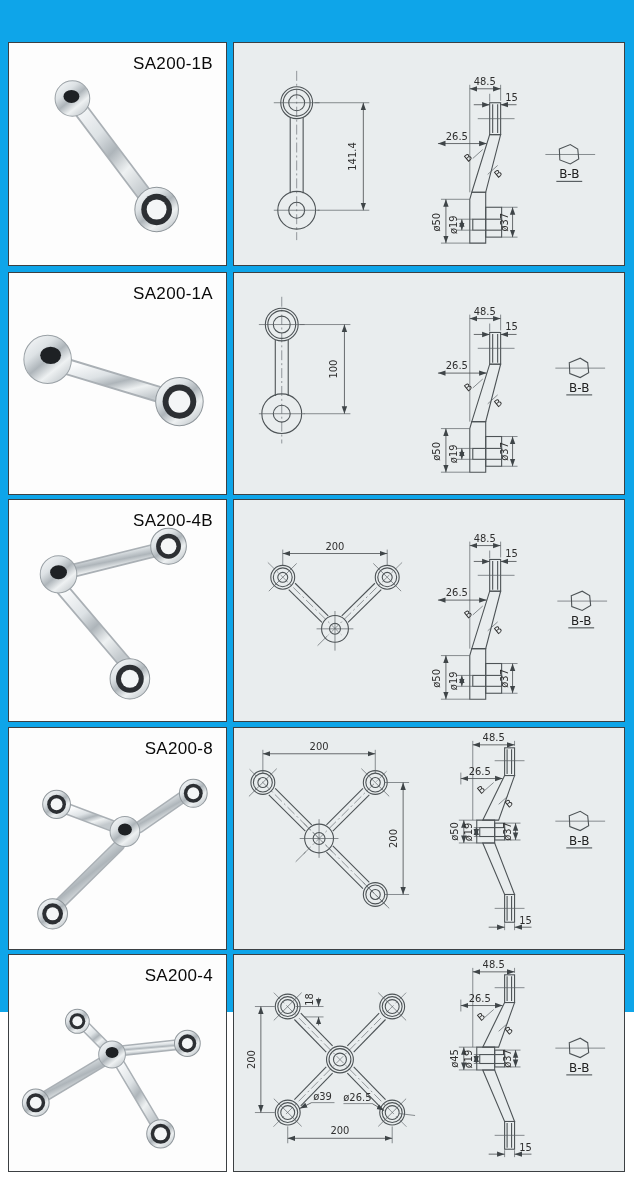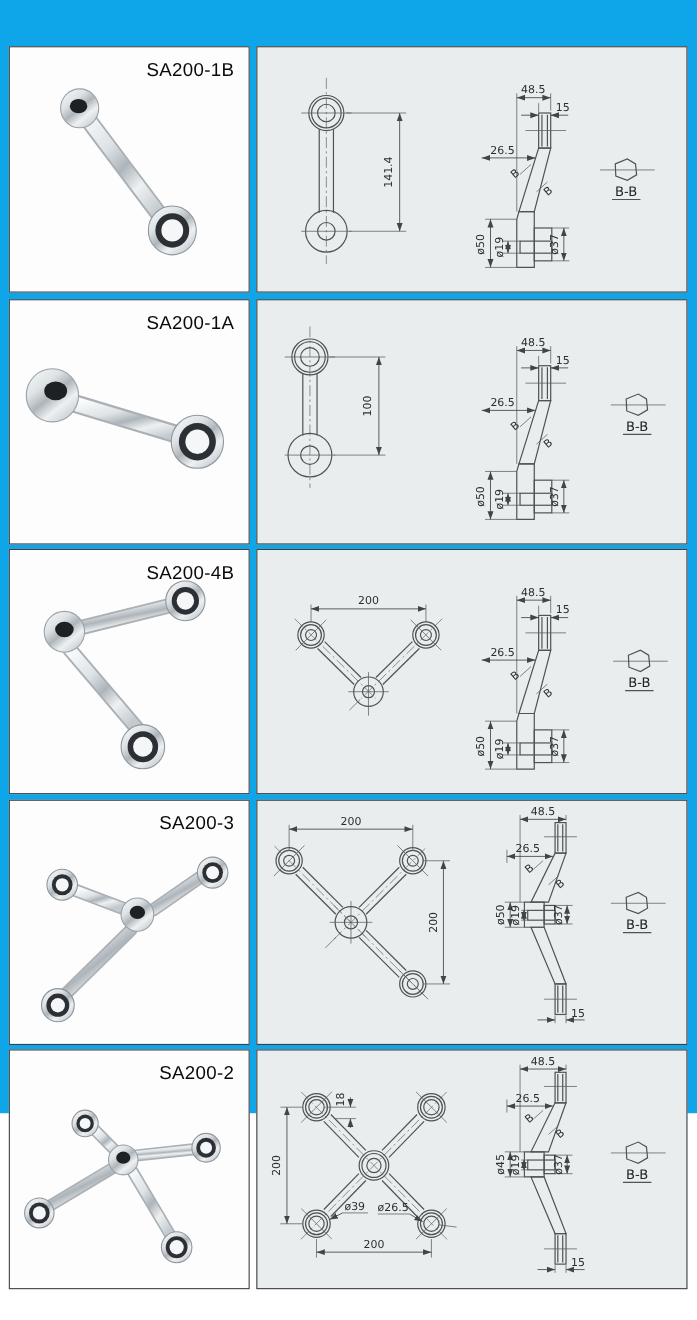--- a/index.html
+++ b/index.html
@@ -343,21 +343,21 @@
       <circle cx="48" cy="76" r="14" fill="url(#g4)" stroke="#8f969b" stroke-width="1"></circle>
       <circle cx="48" cy="76" r="9.5" fill="#2c2f33"></circle>
           <circle cx="48" cy="76" r="6" fill="#f4f6f7"></circle>
       <circle cx="186" cy="65" r="14" fill="url(#g4)" stroke="#8f969b" stroke-width="1"></circle>
       <circle cx="186" cy="65" r="9.5" fill="#2c2f33"></circle>
           <circle cx="186" cy="65" r="6" fill="#f4f6f7"></circle>
       <circle cx="44" cy="185" r="15" fill="url(#g4)" stroke="#8f969b" stroke-width="1"></circle>
       <circle cx="44" cy="185" r="10.5" fill="#2c2f33"></circle>
           <circle cx="44" cy="185" r="6.5" fill="#f4f6f7"></circle>
     </svg>
-    <div class="code">SA200-3</div>
+    <div class="code">SA200-8</div>
   </div>
   <div class="draw-box">
     <svg class="fill" viewBox="0 0 392 223" preserveAspectRatio="none">
       <defs>
         <marker id="a4" viewBox="0 0 10 10" refX="9.5" refY="5" markerWidth="10" markerHeight="10" orient="auto-start-reverse">
               <path d="M0,1.6 L9.5,5 L0,8.4 Z" fill="#3f4548"></path>
             </marker>
         <pattern id="h4" width="5.5" height="5.5" patternUnits="userSpaceOnUse">
               <line x1="0" y1="5.5" x2="5.5" y2="0" stroke="#5c6366" stroke-width="0.9"></line>
             </pattern>
@@ -479,21 +479,21 @@
       <circle cx="180" cy="88" r="13" fill="url(#g5)" stroke="#8f969b" stroke-width="1"></circle>
       <circle cx="180" cy="88" r="9" fill="#2c2f33"></circle>
           <circle cx="180" cy="88" r="5.5" fill="#f4f6f7"></circle>
       <circle cx="27" cy="147" r="13.5" fill="url(#g5)" stroke="#8f969b" stroke-width="1"></circle>
       <circle cx="27" cy="147" r="9.5" fill="#2c2f33"></circle>
           <circle cx="27" cy="147" r="6" fill="#f4f6f7"></circle>
       <circle cx="153" cy="178" r="14" fill="url(#g5)" stroke="#8f969b" stroke-width="1"></circle>
       <circle cx="153" cy="178" r="10" fill="#2c2f33"></circle>
           <circle cx="153" cy="178" r="6.5" fill="#f4f6f7"></circle>
     </svg>
-    <div class="code">SA200-2</div>
+    <div class="code">SA200-4</div>
   </div>
   <div class="draw-box">
     <svg class="fill" viewBox="0 0 392 218" preserveAspectRatio="none">
       <defs>
         <marker id="a5" viewBox="0 0 10 10" refX="9.5" refY="5" markerWidth="10" markerHeight="10" orient="auto-start-reverse">
               <path d="M0,1.6 L9.5,5 L0,8.4 Z" fill="#3f4548"></path>
             </marker>
         <pattern id="h5" width="5.5" height="5.5" patternUnits="userSpaceOnUse">
               <line x1="0" y1="5.5" x2="5.5" y2="0" stroke="#5c6366" stroke-width="0.9"></line>
             </pattern>

